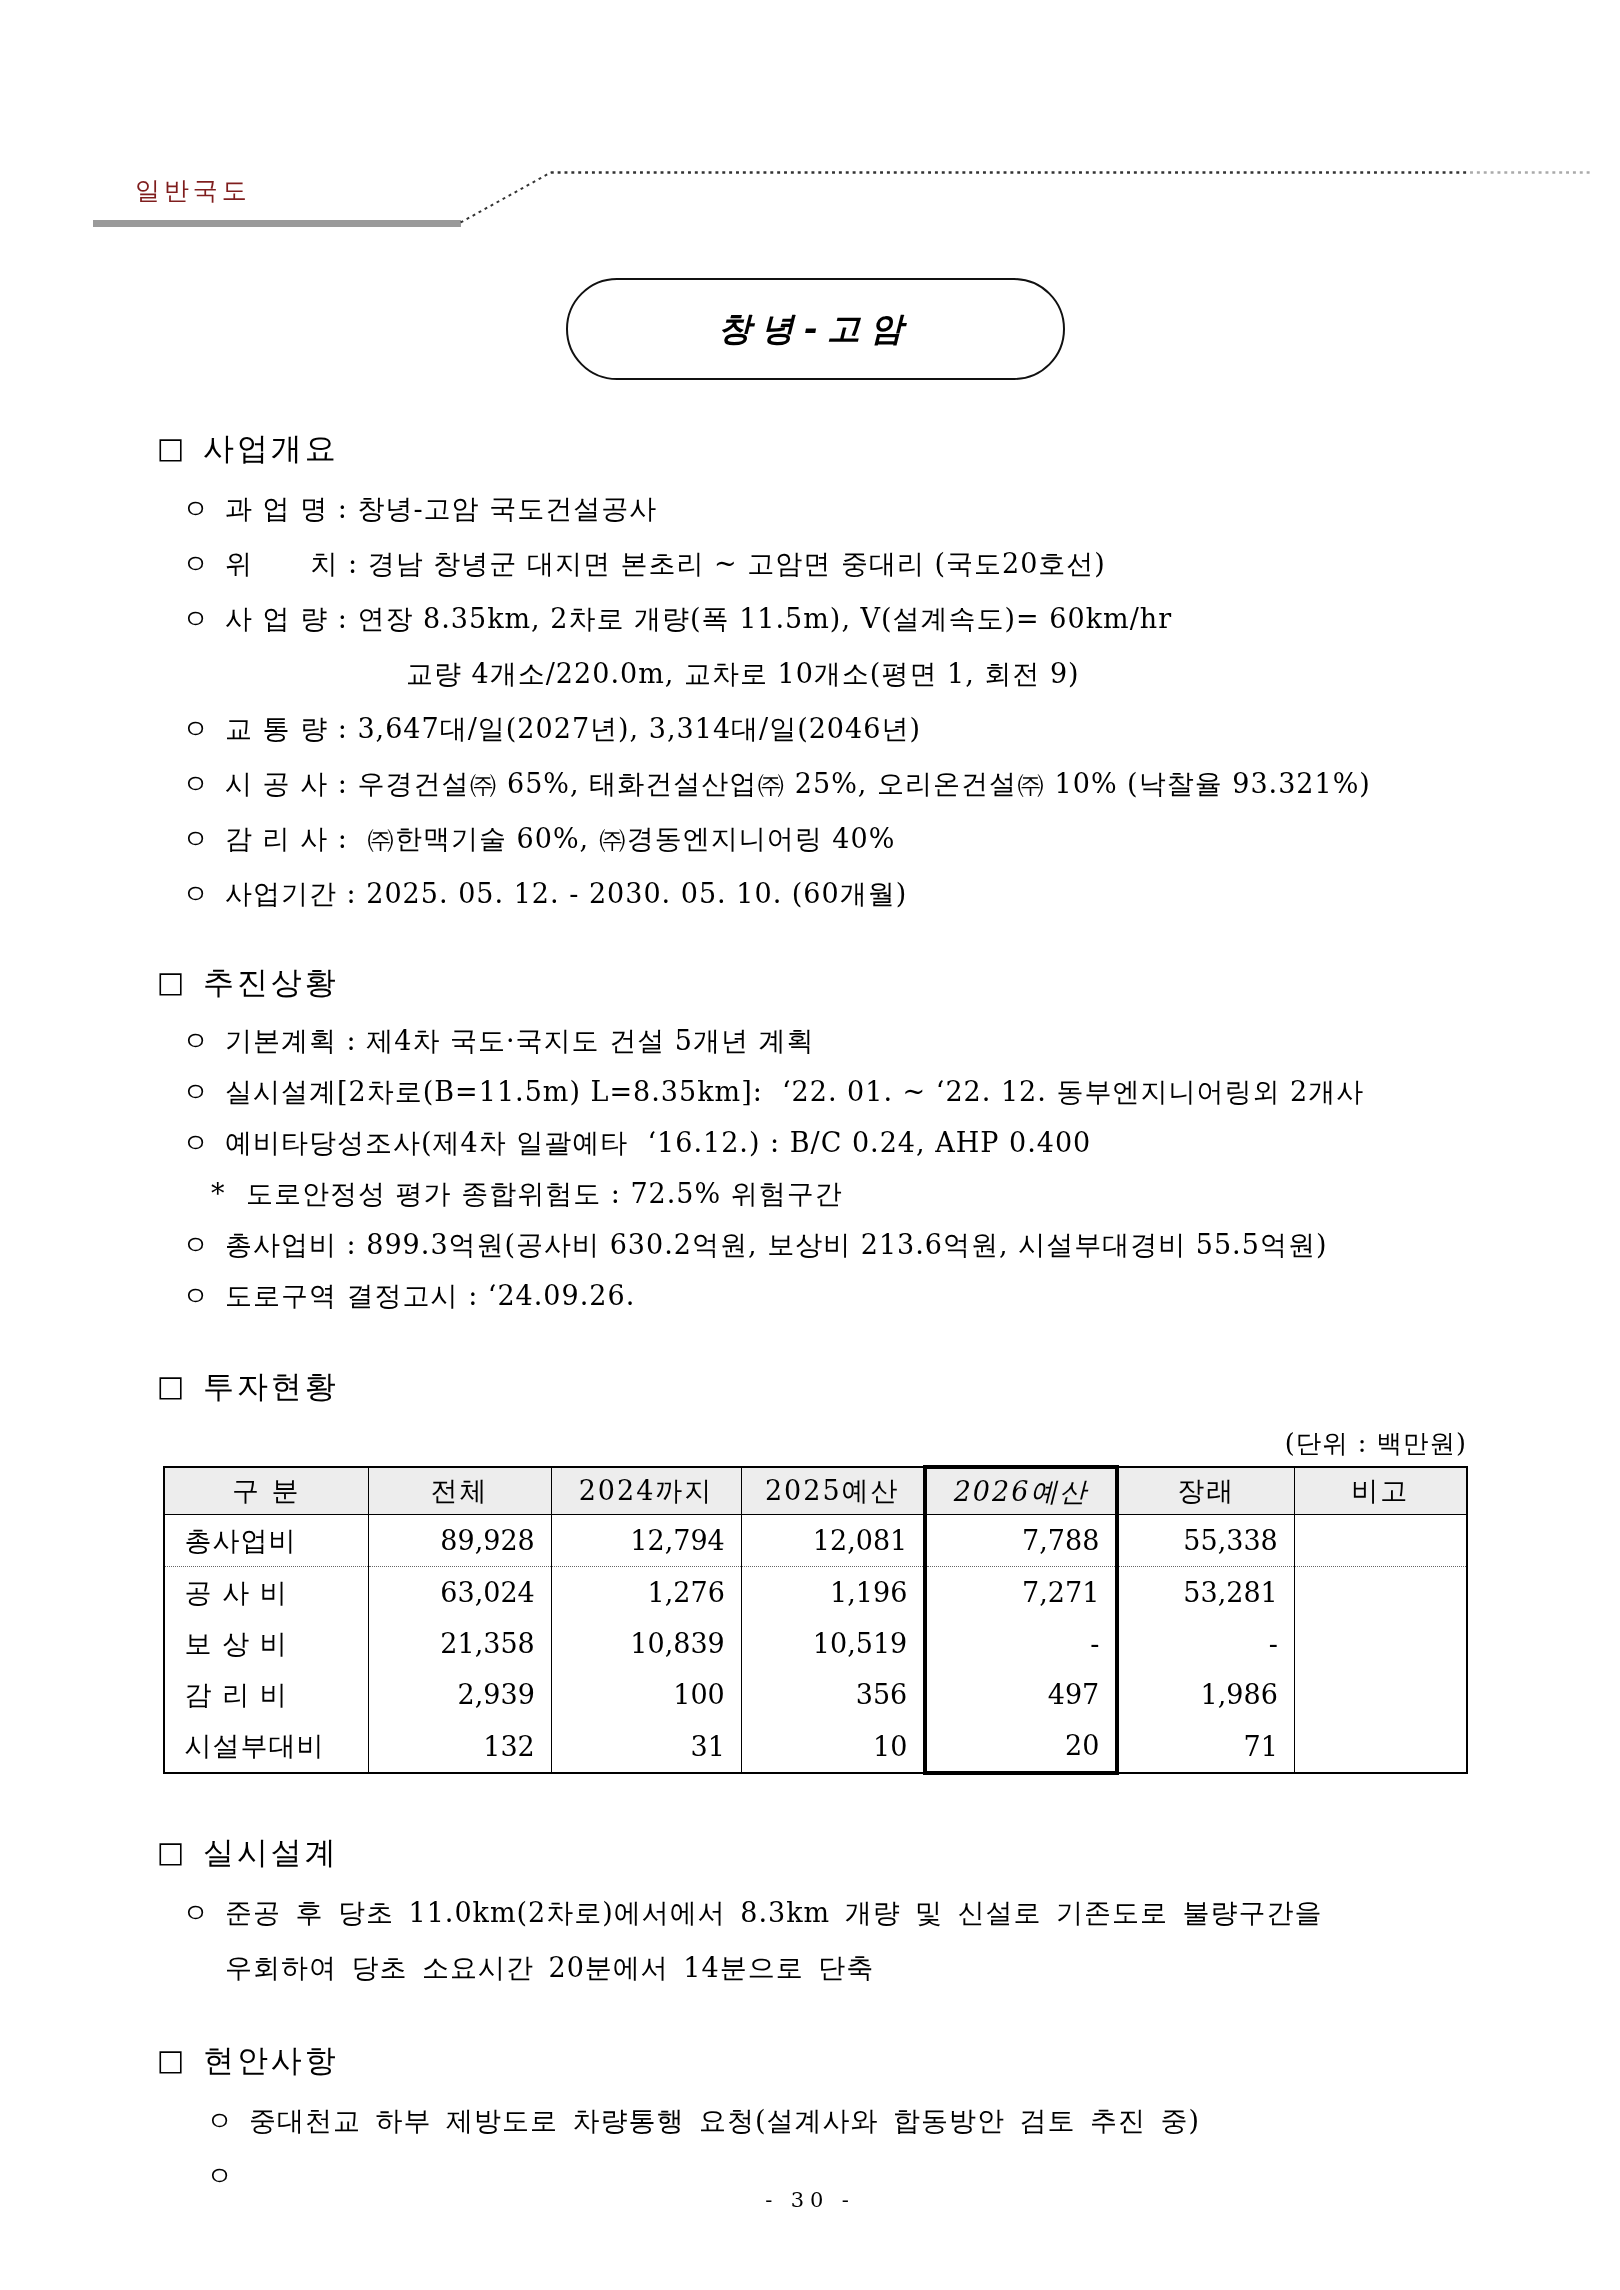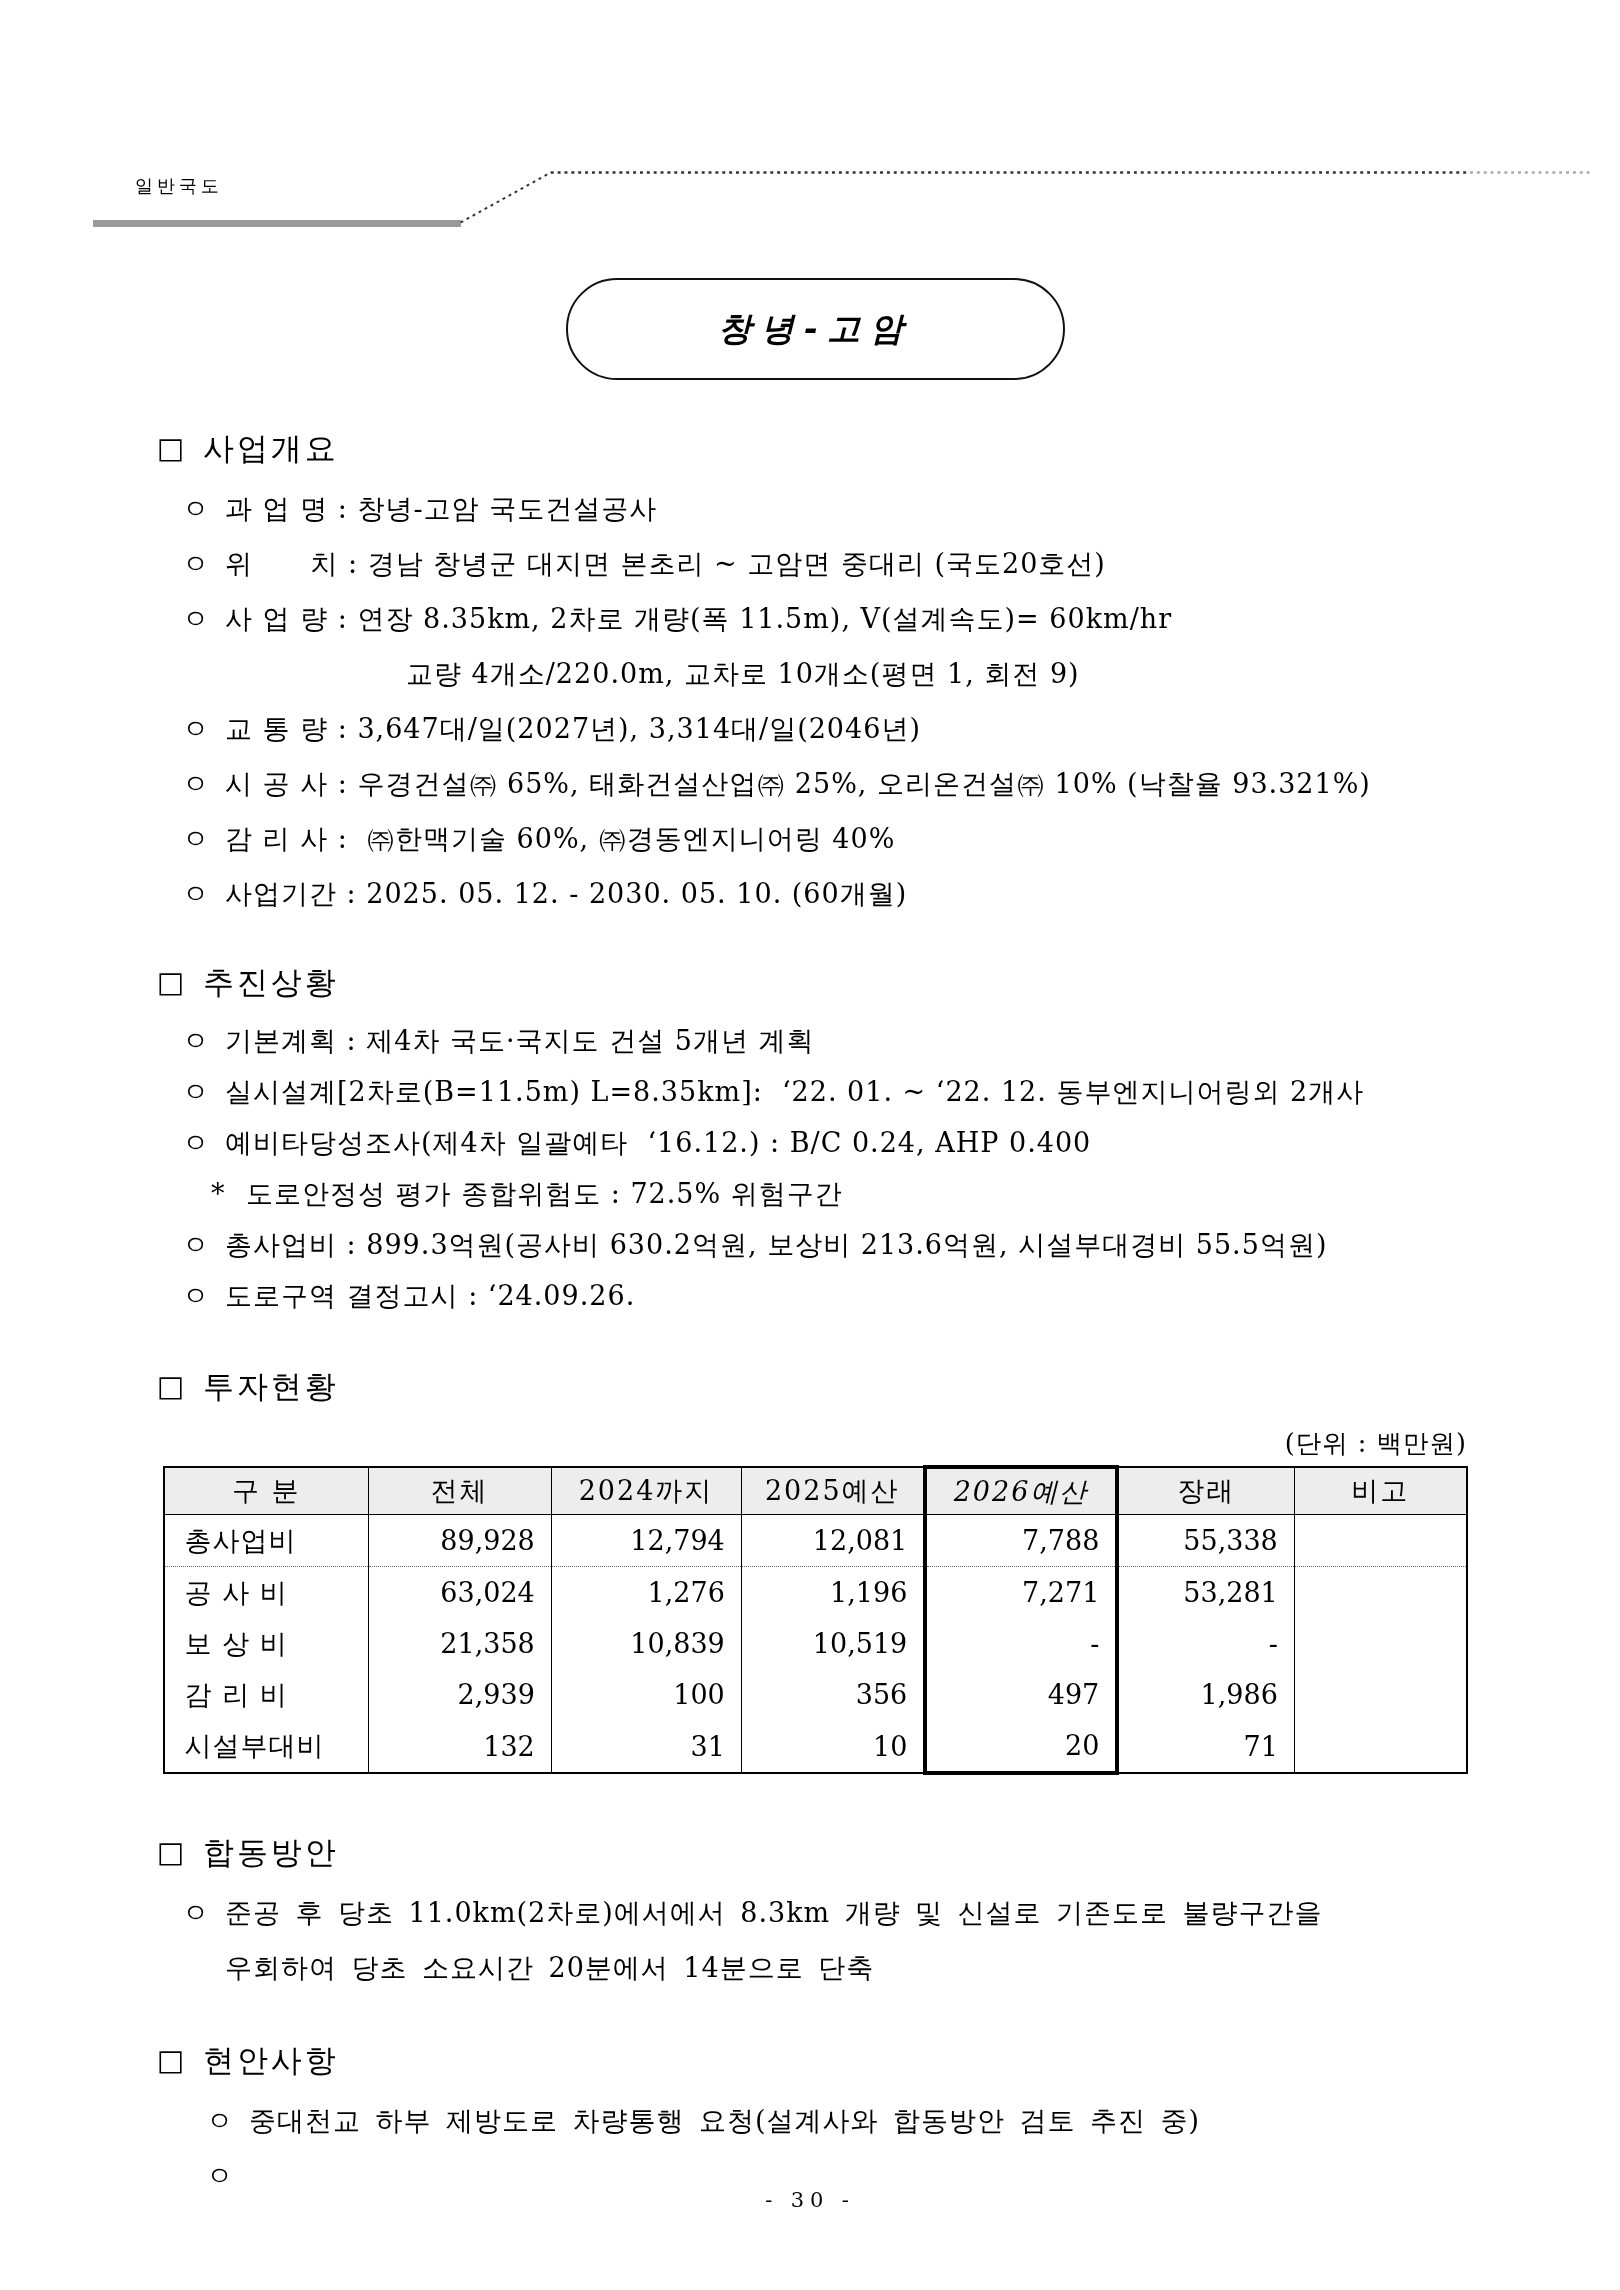--- a/index.html
+++ b/index.html
@@ -7,21 +7,21 @@
     position:relative;
     width:1620px;height:2291px;
     background:#ffffff;
     color:#000;
     font-family:"DejaVu Serif","Liberation Serif",serif;
     overflow:hidden;
   }
   
   .tab-label{
     position:absolute;left:135px;top:174px;
-    font-size:18px;letter-spacing:3.9px;color:#000000;
+    font-size:25px;letter-spacing:3.9px;color:#7f1d1d;
   }
   .tab-bar{
     position:absolute;left:93px;top:220px;
     width:368px;height:6.9px;background:#9a9a9a;
   }
   .tab-lines{position:absolute;left:0;top:0;width:1620px;height:245px;}
   
   .title-pill{
     position:absolute;left:566px;top:278px;width:495px;height:98px;
     border:2.9px solid #111;border-radius:53px;
@@ -247,21 +247,21 @@
             <td class="num">71</td>
             <td class="num"></td>
           </tr>
         </tbody>
       </table>
     </div>
 
     <div class="section effects">
       <div class="sec-heading">
         <span class="sq">□</span>
-        <span>합동방안</span>
+        <span>실시설계</span>
       </div>
       <div class="items">
         <div class="item">
           <span class="bullet">ㅇ</span>
           <span class="text">준공 후 당초 11.0km(2차로)에서에서 8.3km 개량 및 신설로 기존도로 불량구간을</span>
         </div>
         <div class="item cont">
           <span class="text">우회하여 당초 소요시간 20분에서 14분으로 단축</span>
         </div>
       </div>

